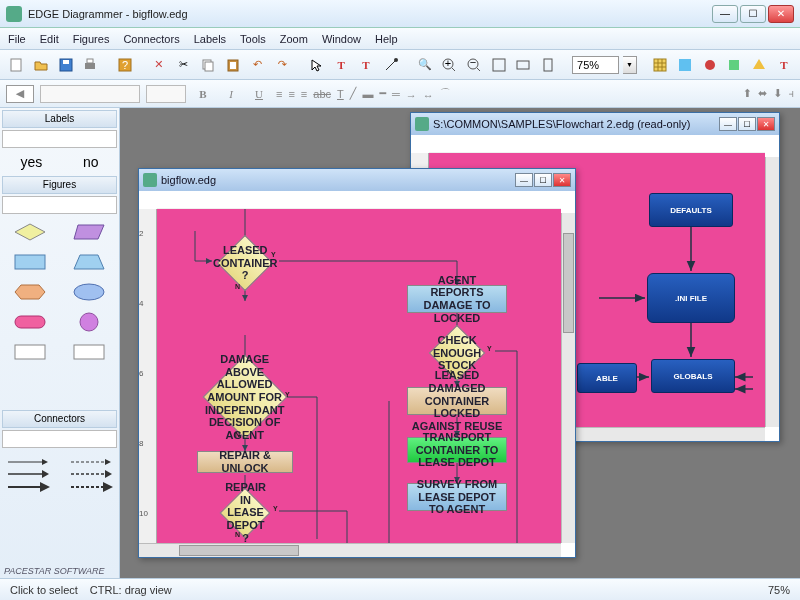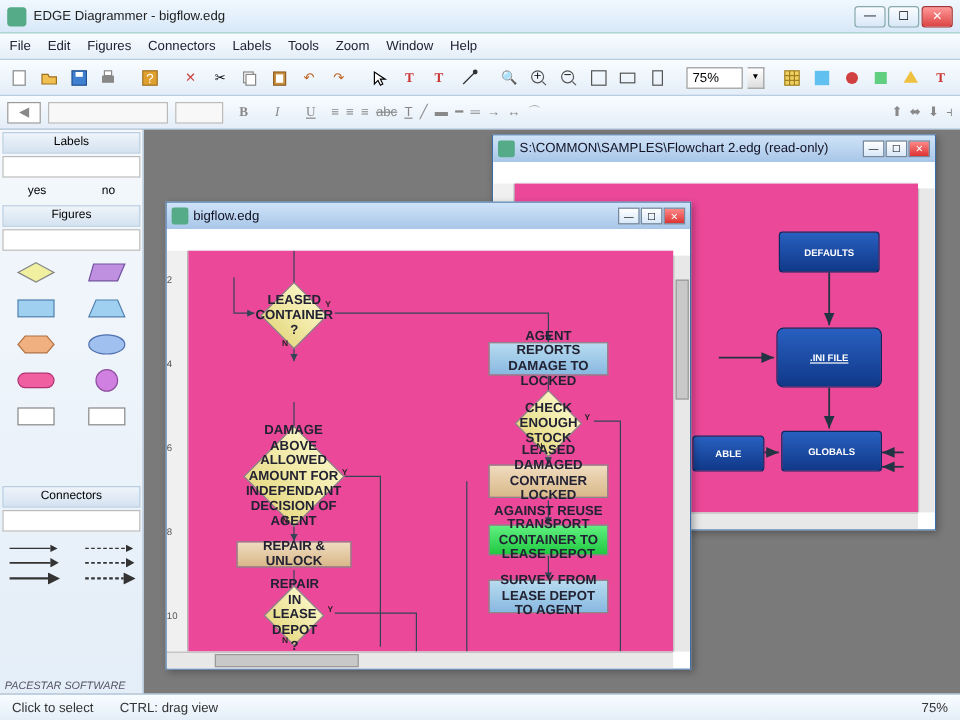--- a/index.html
+++ b/index.html
@@ -17,21 +17,21 @@
 .toolbar .sep { width:6px; }
 .fmt-toolbar { height:28px; background:linear-gradient(#f8fcff,#e4eef8); display:flex; align-items:center; padding:0 6px; gap:6px; border-bottom:1px solid #b8cde0; color:#888; }
 .fmt-toolbar .fbtn { font-family:'Times New Roman',serif; width:22px; text-align:center; }
 .zoom-box { width:50px; height:18px; border:1px solid #999; background:#fff; display:inline-flex; align-items:center; padding:0 4px; }
 .drop-arrow { width:14px; height:18px; border:1px solid #999; border-left:0; background:linear-gradient(#fff,#ddd); display:inline-flex; align-items:center; justify-content:center; font-size:7px; }
 
 .workspace { position:absolute; top:108px; bottom:22px; left:0; right:0; background:#7a7a7a; display:flex; }
 .sidebar { width:120px; background:linear-gradient(#f4f8fc,#e4eef8); border-right:1px solid #b8cde0; overflow:hidden; }
 .panel-hdr { height:18px; background:linear-gradient(#eef4fa,#d4e2f0); border:1px solid #b8cde0; text-align:center; font-size:10px; line-height:16px; margin:2px; }
 .labels-row { display:flex; justify-content:space-around; margin:6px 0; }
-.labels-row span { font-size:10px; }
+.labels-row span { font-size:14px; }
 .fig-grid { display:grid; grid-template-columns:1fr 1fr; gap:6px; padding:4px; }
 .fig-cell { height:24px; display:flex; align-items:center; justify-content:center; }
 .conn-list { padding:4px; }
 .conn-row { display:flex; justify-content:space-between; margin:4px 2px; }
 .conn-row svg { display:block; }
 
 .mdi { flex:1; position:relative; }
 .docwin { position:absolute; background:#fff; border:1px solid #3a6ea5; box-shadow:2px 2px 6px rgba(0,0,0,.3); }
 .docwin .dh { height:22px; background:linear-gradient(#cfe3f8,#a8c6e8); display:flex; align-items:center; padding:0 4px; font-size:10px; }
 .docwin .dh .dicon { width:14px; height:14px; background:#5a8; border-radius:2px; margin-right:4px; }
@@ -56,21 +56,21 @@
 
 .node { position:absolute; font-size:7px; text-align:center; line-height:1.15; display:flex; align-items:center; justify-content:center; padding:2px; font-weight:bold; color:#223; }
 .dec { background:linear-gradient(#f8f4c0,#e8dc88); border:1px solid #888; transform:rotate(45deg); }
 .dec span { transform:rotate(-45deg); display:block; width:100px; }
 .proc { background:linear-gradient(#f0dcc0,#d8b888); border:1px solid #888; }
 .proc.blue { background:linear-gradient(#b8dcf0,#88b8e0); }
 .proc.green { background:linear-gradient(#60f080,#20c840); }
 .lbl { position:absolute; font-size:7px; font-weight:bold; color:#222; }
 
 .bluebox { position:absolute; background:linear-gradient(#2860c0,#103888); color:#fff; font-size:8px; font-weight:bold; display:flex; align-items:center; justify-content:center; border:1px solid #0a2860; border-radius:3px; }
-.bluecyl { border-radius:6px;text-decoration:underline; }
+.bluecyl { border-radius:6px; }
 </style>
 </head>
 <body>
 
 <div class="titlebar">
   <div class="appicon"></div>
   <div class="title">EDGE Diagrammer - bigflow.edg</div>
   <div class="winbtns">
     <div class="winbtn">—</div>
     <div class="winbtn">☐</div>
@@ -483,16 +483,16 @@
       </div>
     </div>
 
   </div>
 </div>
 
 <div class="logo">PACESTAR SOFTWARE</div>
 
 <div class="statusbar">
   <span>Click to select</span>
-  <span style="margin-left:22px">CTRL: drag view</span>
+  <span style="margin-left:12px">CTRL: drag view</span>
   <div class="pad"></div>
   <span>75%</span>
 </div>
 
 </body></html>

